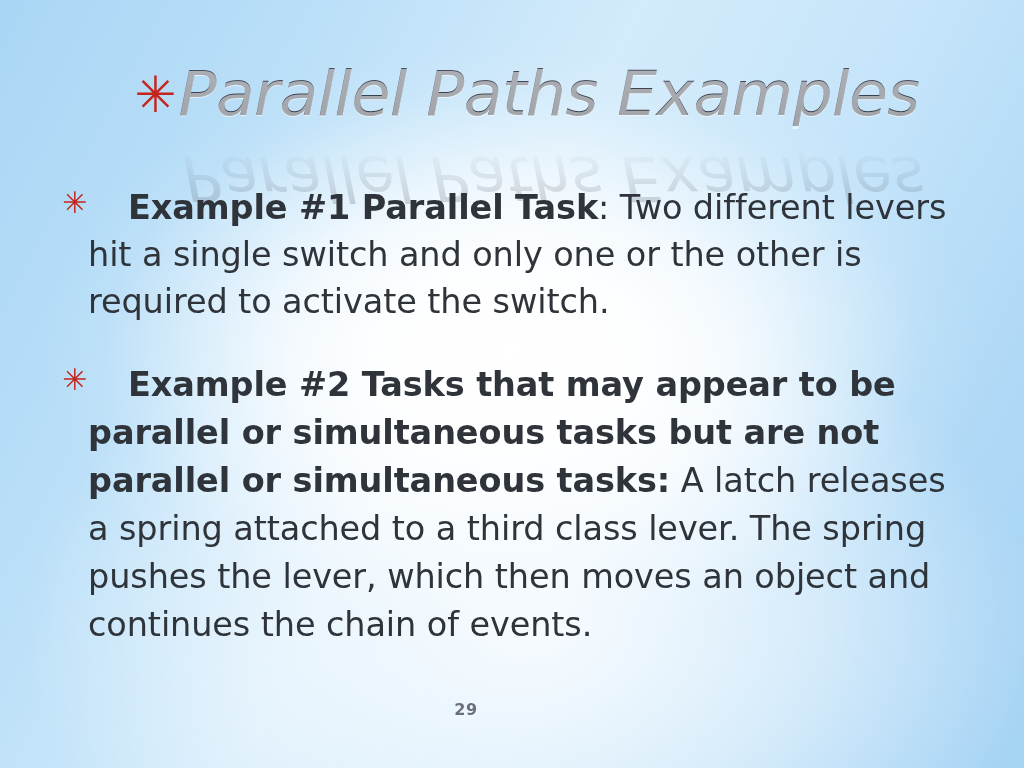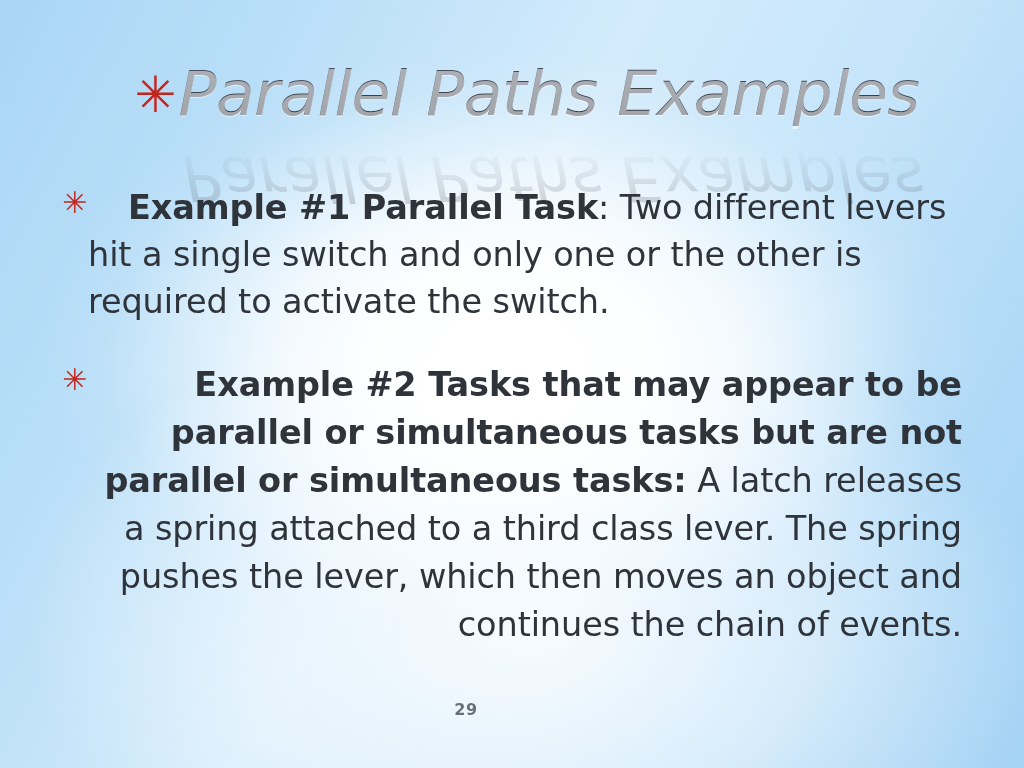--- a/index.html
+++ b/index.html
@@ -124,21 +124,20 @@
     color: #2f343a;
     letter-spacing: -0.1px;
     text-align: left;
   }
   .bullet-body .lead {
     font-weight: 700;
     margin-left: 40px;
   }
   .block-2 .bullet-body {
     line-height: 48px;
-    text-align: right;
   }
 
   
   .page-number {
     position: absolute;
     left: 0;
     top: 700px;
     width: 932px;
     text-align: center;
     font-size: 16px;

